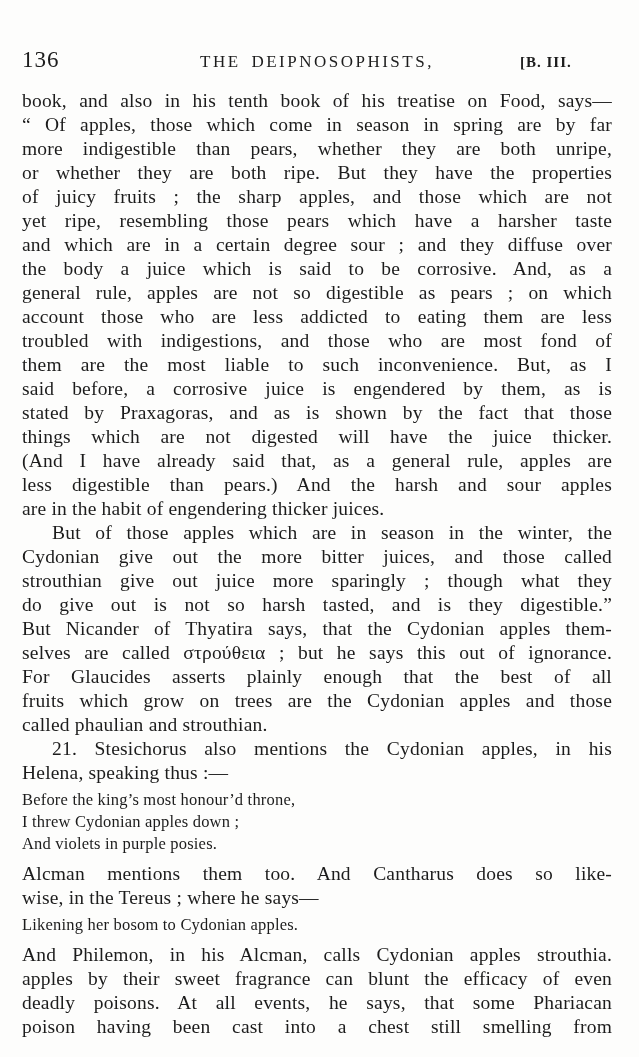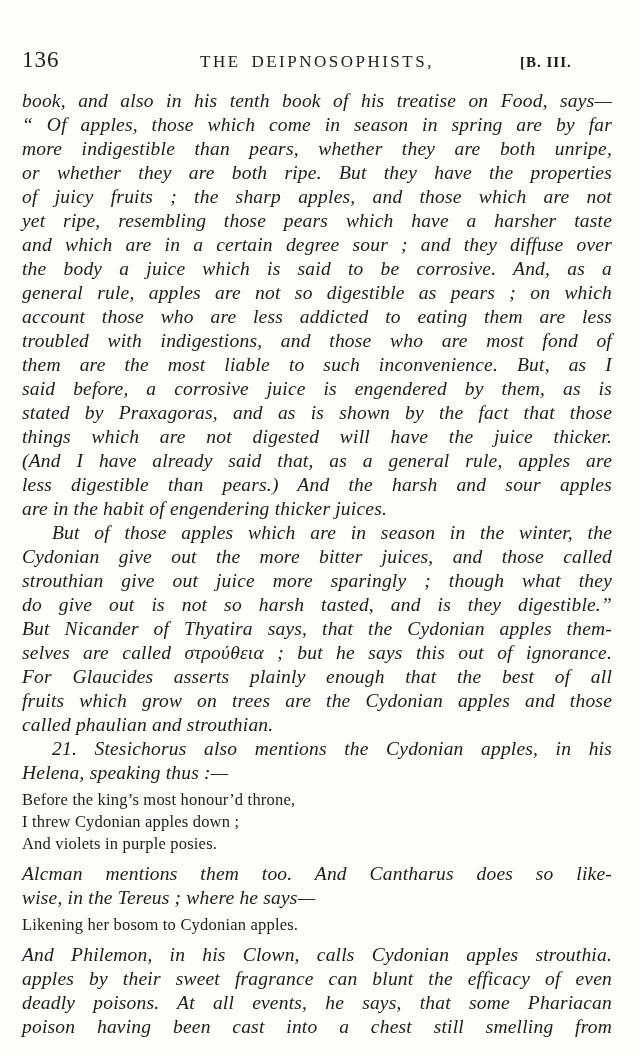--- a/index.html
+++ b/index.html
@@ -42,21 +42,21 @@
     font-size: 15px;
     letter-spacing: 1px;
     font-weight: bold;
   }
   .page-body {
     margin-top: 16px;
     font-size: 19.5px;
     line-height: 24px;
     letter-spacing: 0.2px;
   }
-  .paragraph { margin: 0; font-style: italic; }
+  .paragraph { margin: 0; }
   .line { text-align: left; }
   .line.just {
     text-align: justify;
     text-align-last: justify;
   }
   .line.indent { text-indent: 30px; }
   .verse {
     text-align: center;
     font-size: 16.5px;
     line-height: 22px;
@@ -114,19 +114,19 @@
         <div class="line">And violets in purple posies.</div>
       </div>
       <div class="paragraph">
         <div class="line just">Alcman mentions them too. And Cantharus does so like-</div>
         <div class="line">wise, in the Tereus ; where he says—</div>
       </div>
       <div class="verse">
         <div class="line">Likening her bosom to Cydonian apples.</div>
       </div>
       <div class="paragraph">
-        <div class="line just">And Philemon, in his Clown, calls Cydonian apples strouthia.</div>
+        <div class="line just">And Philemon, in his Alcman, calls Cydonian apples strouthia.</div>
         <div class="line just">apples by their sweet fragrance can blunt the efficacy of even</div>
         <div class="line just">deadly poisons. At all events, he says, that some Phariacan</div>
         <div class="line just">poison having been cast into a chest still smelling from</div>
       </div>
     </div>
 </div>
 
 </body></html>

